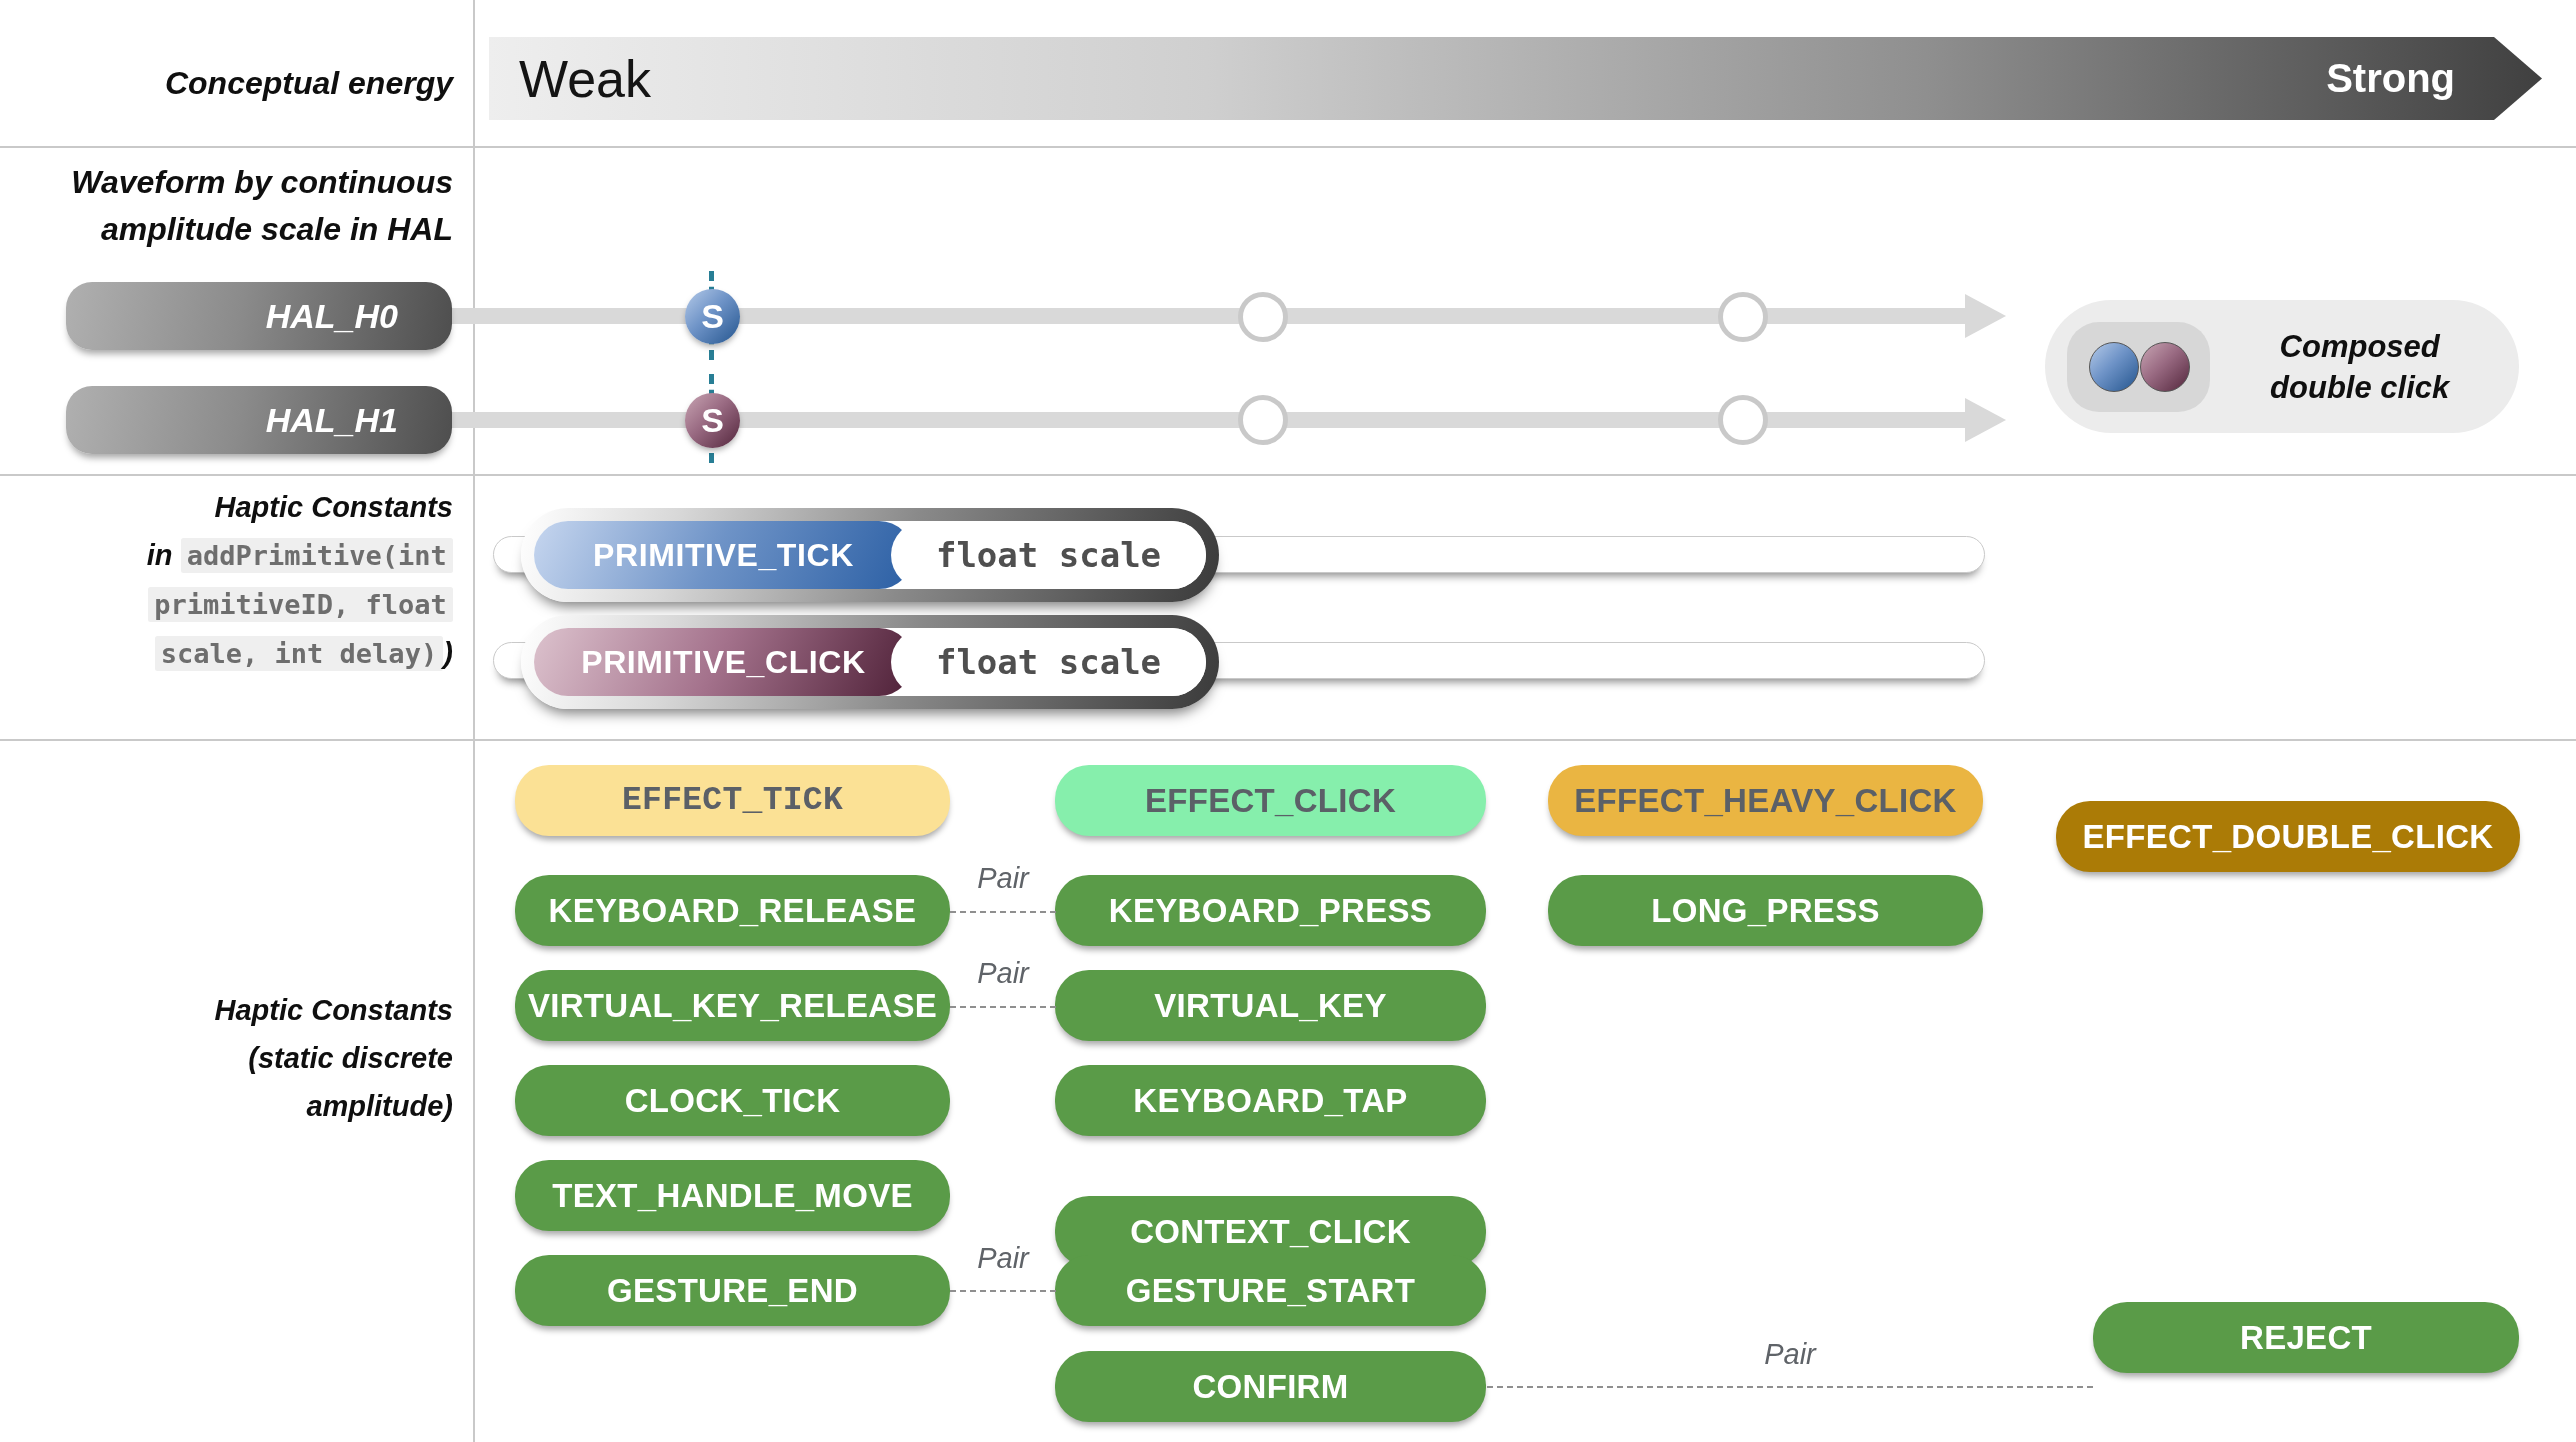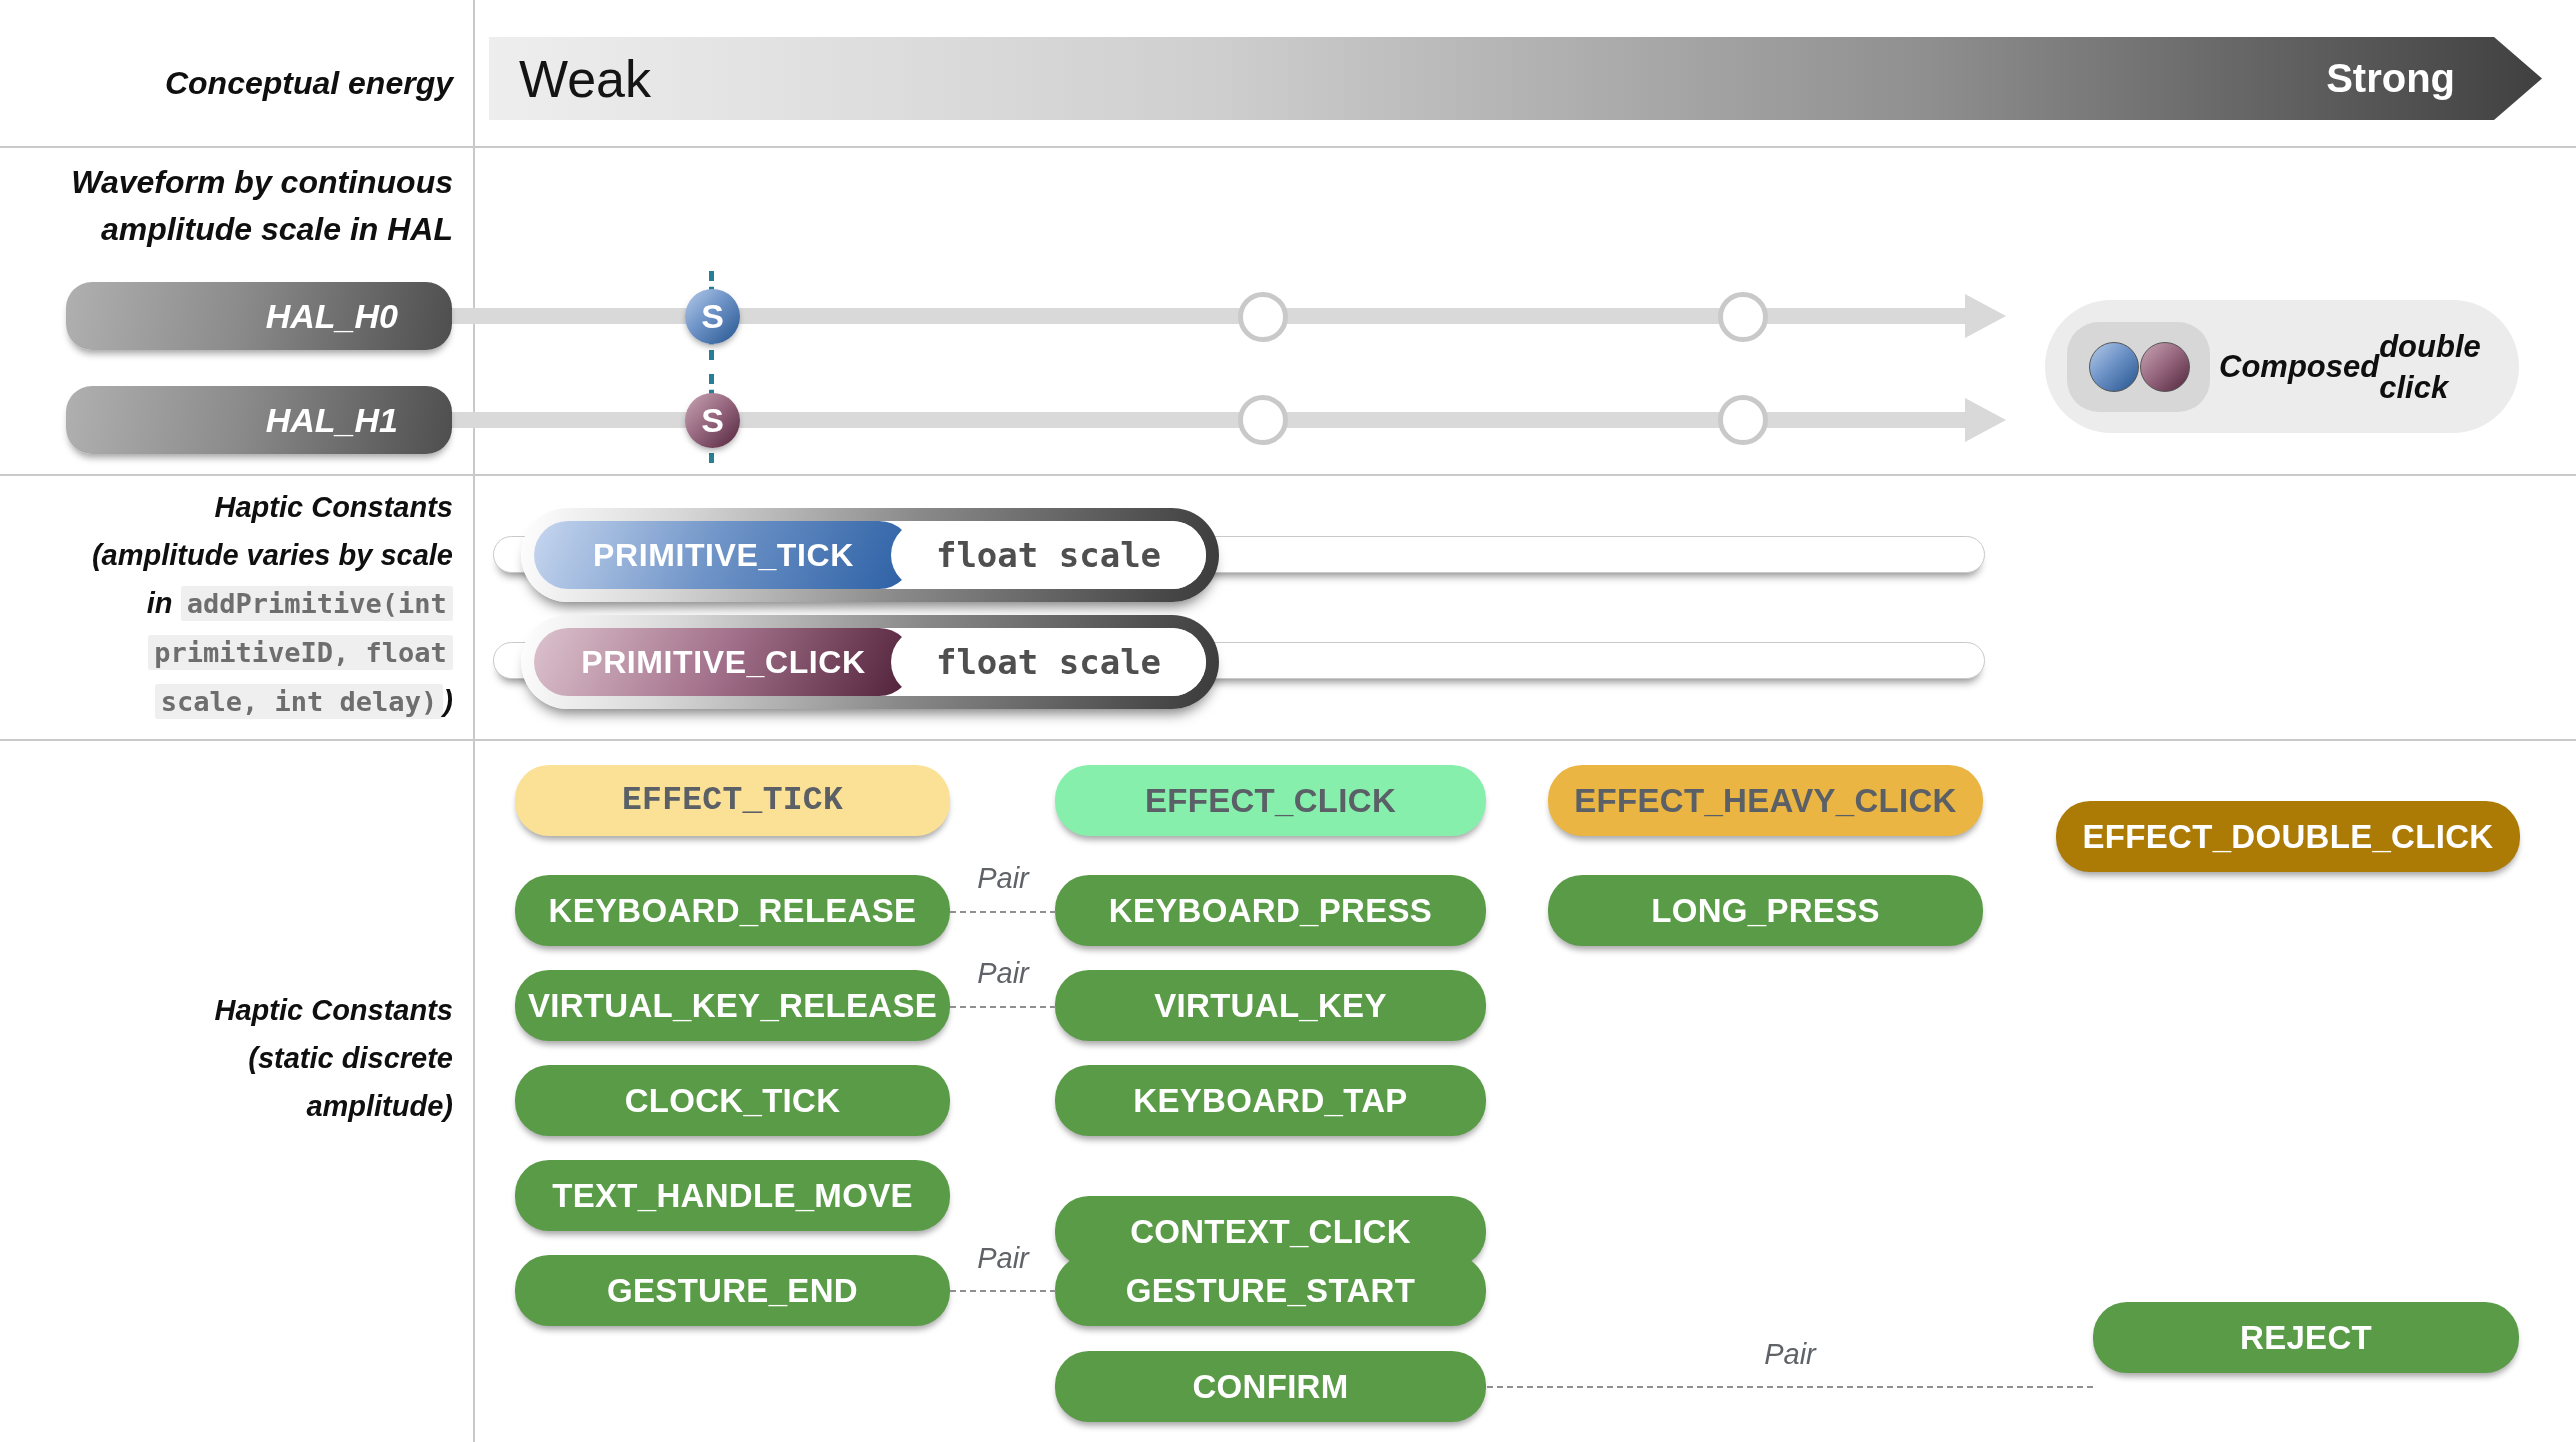--- a/index.html
+++ b/index.html
@@ -70,21 +70,21 @@
     position:absolute; left:2045px; top:300px; width:474px; height:133px;
     border-radius:67px; background:#ececec;
   }
   .composed-chip {
     position:absolute; left:22px; top:22px; width:143px; height:90px;
     border-radius:32px; background:#d7d7d7;
   }
   .composed-dot { position:absolute; top:20px; width:50px; height:50px; border-radius:50%; border:1.2px solid #555; }
   .composed-text {
     position:absolute; left:174px; right:18.6px; top:0; bottom:0;
-    display:flex; flex-direction:row; align-items:center; justify-content:center;
+    display:flex; flex-direction:column; align-items:center; justify-content:center;
     font-size:31px; line-height:41px; font-weight:bold; font-style:italic; color:#0f0f0f;
   }
 
   
   .slider-track {
     position:absolute; left:493px; width:1492px; height:37px;
     background:#ffffff; border:1.9px solid #c9c9c9; border-radius:20px;
     box-shadow:0 8.7px 8.7px -5.6px rgba(0,0,0,0.45);
   }
   .slider-thumb {
@@ -185,21 +185,20 @@
     <div class="composed-dot grad-mauve" style="left:73px"></div>
   </div>
   <div class="composed-text">
     <span>Composed</span>
     <span>double click</span>
   </div>
 </div>
 
 <div class="side-label f47" style="top:483px">
   <div class="lbl-line">Haptic Constants</div>
-  <div class="lbl-line">(amplitude varies by scale</div>
   <div class="lbl-line"><span>in</span> <code class="inline-code">addPrimitive(int</code></div>
   <div class="lbl-line"><code class="inline-code">primitiveID, float</code></div>
   <div class="lbl-line"><code class="inline-code">scale, int delay)</code><span class="close-paren">)</span></div>
 </div>
 
 <div>
   <div class="slider-track" style="top:536px"></div>
   <div class="slider-thumb" style="top:508px">
     <div class="slider-thumb-inner">
       <div class="primitive-pill pill-blue">

